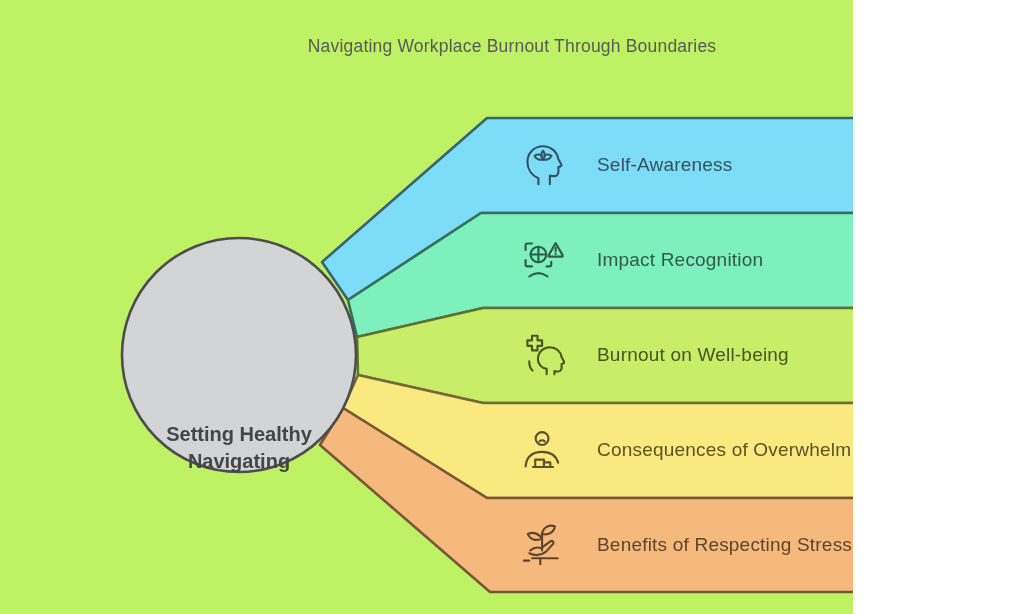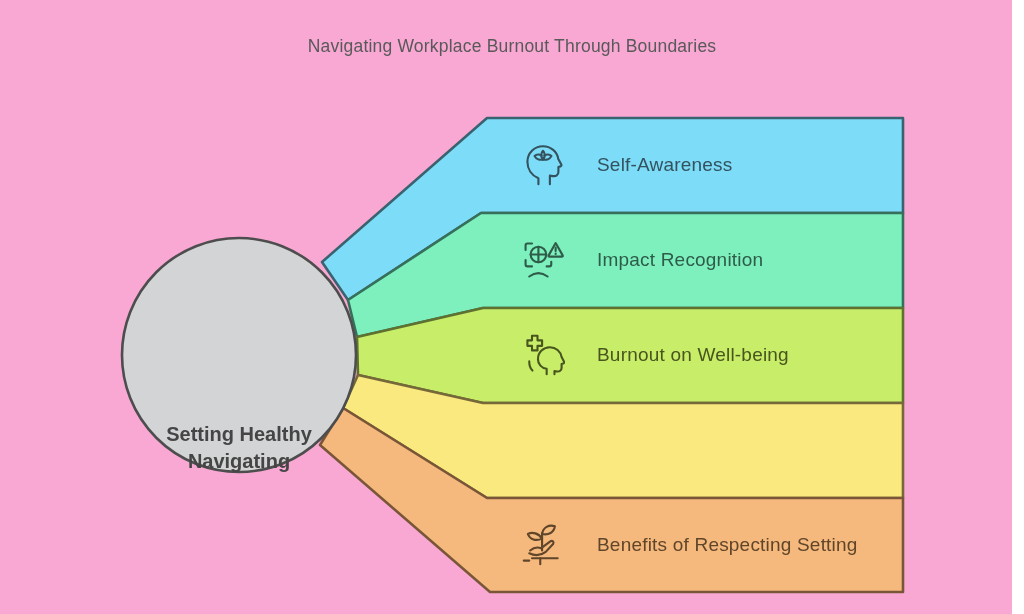--- a/index.html
+++ b/index.html
@@ -1,18 +1,18 @@
 <!DOCTYPE html>
 <html><head>
 <meta charset="utf-8">
 <style>
   html,body{margin:0;padding:0;background:#ffffff;}
   #stage{
-    position:relative;width:1012px;height:614px;overflow:hidden;
-    background:#f9a8d4;font-family:"Liberation Sans",sans-serif;
+    position:relative;width:853px;height:614px;overflow:hidden;
+    background:#bef264;font-family:"Liberation Sans",sans-serif;
   }
   #title{
     position:absolute;top:36px;left:0;width:1024px;text-align:center;
     font-size:17.5px;font-weight:500;letter-spacing:.2px;
   }
   #diagram-svg{position:absolute;top:0;left:0;}
   .band{stroke-width:2.6;stroke-linejoin:round;stroke-linecap:round;}
   #center-label{
     position:absolute;left:119px;top:235px;width:240px;height:240px;
     display:flex;flex-direction:column;align-items:center;justify-content:flex-end;
@@ -81,29 +81,42 @@
     <span class="icon">
       <svg viewBox="0 0 48 48" fill="none" stroke="currentColor" stroke-width="2.3" stroke-linecap="round" stroke-linejoin="round">
         <path d="M12,3 H18 V8 H23 V14 H18 V19 H12 V14 H7 V8 H12 Z"></path>
         <path d="M28,45 V39 C22.5,38.5 18.5,34 18.5,28.5 C18.5,21 24.5,15.5 31.5,15.5 C38,15.5 43.3,20 44.3,26.3 L47,31.3 C47.4,32.1 47,33 46.1,33.3 L44.3,33.9 V38 C44.3,40.8 42,42.4 39.2,42 L36.5,41.6 V45"></path>
         <path d="M9,31 C9,35 10,38.5 12.5,41"></path>
       </svg>
     </span>
     <span class="lbl">Burnout on Well-being</span>
   </div>
 
+  <div class="row r4" style="color: rgb(92, 82, 41);">
+    <span class="icon">
+      <svg viewBox="0 0 48 48" fill="none" stroke="currentColor" stroke-width="2.3" stroke-linecap="round" stroke-linejoin="round">
+        <circle cx="23" cy="11.5" r="7"></circle>
+        <path d="M20,14.5 Q23,12.2 26,14.5"></path>
+        <path d="M5,42 C6,31 12,26 23,26 C32,26 38.5,30.5 40.5,38"></path>
+        <rect x="15.5" y="34.5" width="9.5" height="8"></rect>
+        <rect x="25" y="37.5" width="7" height="5"></rect>
+        <path d="M13,42.5 H35"></path>
+      </svg>
+    </span>
+    <span class="lbl">Consequences of Overwhelm</span>
+  </div>
 
   <div class="row r5" style="color: rgb(95, 69, 42);">
     <span class="icon">
       <svg viewBox="0 0 48 48" fill="none" stroke="currentColor" stroke-width="2.3" stroke-linecap="round" stroke-linejoin="round">
         <path d="M23,30 C23,24 23,17 23,11"></path>
         <path d="M23,12 C24,4.5 30.5,1.5 37,3.5 C36,10.5 30,13.5 23,12 Z"></path>
         <path d="M23,17 C19,11 12.5,9.5 7.5,12 C9.5,18 16.5,20 23,17 Z"></path>
         <path d="M10,30 C14,26.5 18,26 22,27.5 L32,20 C34,18.5 36.5,20.5 35,23 L27,31.5 C21,36 14,35.5 9,33"></path>
         <path d="M12,38.5 H40"></path>
         <path d="M3,41 H9"></path>
         <path d="M21,38.5 V45"></path>
       </svg>
     </span>
-    <span class="lbl">Benefits of Respecting Setting</span>
+    <span class="lbl">Benefits of Respecting Stress</span>
   </div>
 
 </div>
 
 </body></html>

